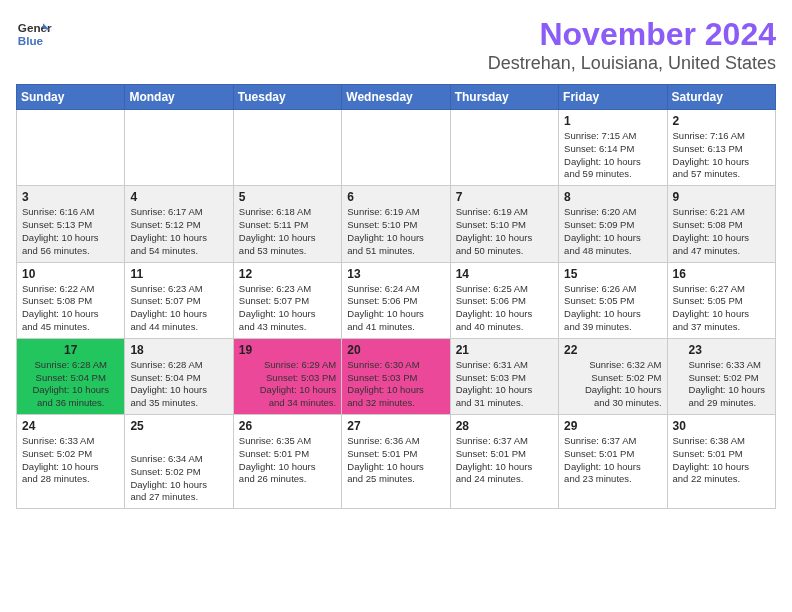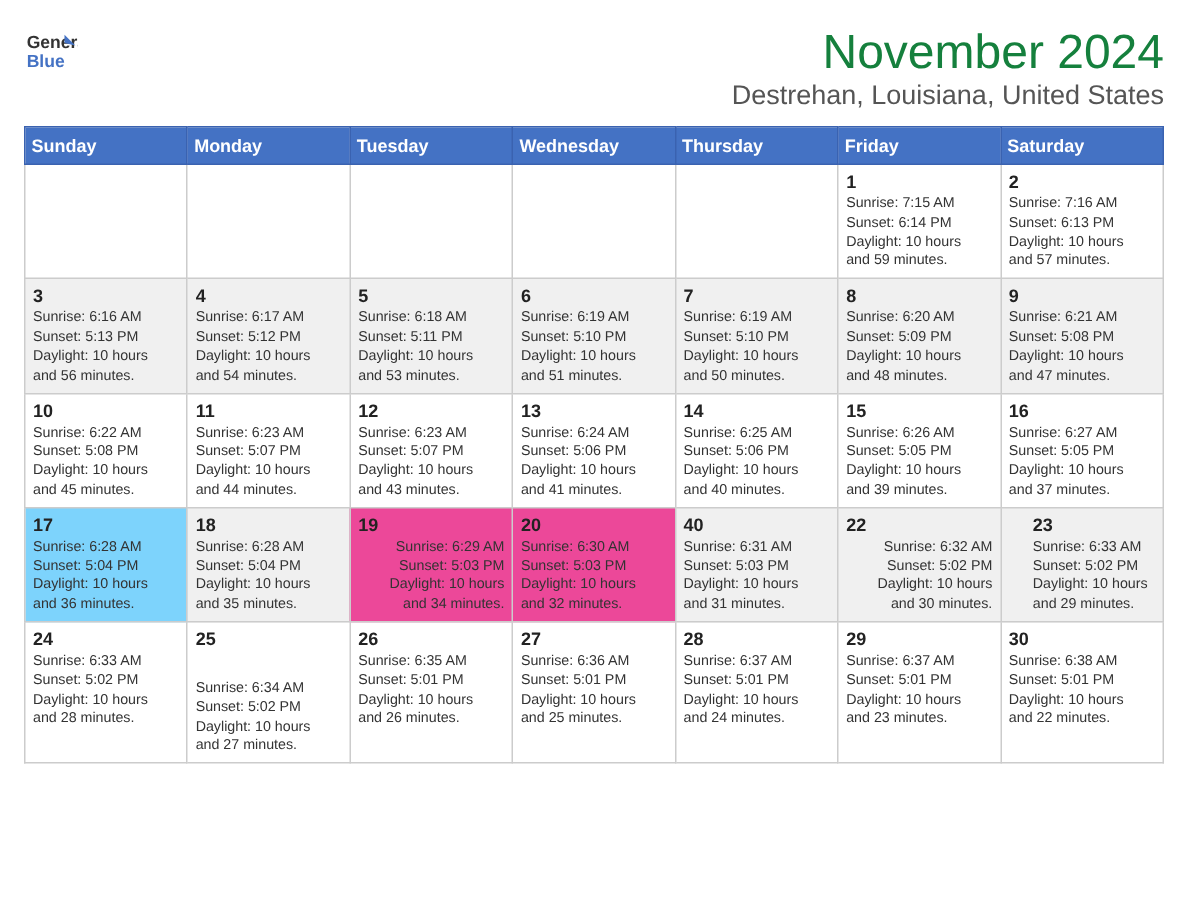--- a/index.html
+++ b/index.html
@@ -23,22 +23,22 @@
     }
     .logo-icon {
       width: 36px;
       height: 36px;
     }
     .title-block {
       text-align: right;
     }
     .month-title {
       font-size: 32px;
-      font-weight: normal;
-      color: #15803d;
+      font-weight: bold;
+      color: #8b5cf6;
     }
     .location {
       font-size: 18px;
       color: #555;
     }
     .calendar {
       width: 100%;
       border-collapse: collapse;
       border: 1px solid #ccc;
     }
@@ -233,21 +233,21 @@
         </td>
         <td>
           <span class="day-num">16</span>
           <div class="day-info" style="white-space: pre-line;">Sunrise: 6:27 AM
 Sunset: 5:05 PM
 Daylight: 10 hours
 and 37 minutes.</div>
         </td>
       </tr>
       <tr class="week-row" style="background: rgb(240, 240, 240);">
-        <td style="background: #7dd3fc;">
+        <td style="background: #22c55e; text-align: center;">
           <span class="day-num">17</span>
           <div class="day-info" style="white-space: pre-line;">Sunrise: 6:28 AM
 Sunset: 5:04 PM
 Daylight: 10 hours
 and 36 minutes.</div>
         </td>
         <td style="background: rgb(240, 240, 240);">
           <span class="day-num">18</span>
           <div class="day-info" style="white-space: pre-line;">Sunrise: 6:28 AM
 Sunset: 5:04 PM
@@ -262,21 +262,21 @@
 and 34 minutes.</div>
         </td>
         <td style="background: #ec4899;">
           <span class="day-num">20</span>
           <div class="day-info" style="white-space: pre-line;">Sunrise: 6:30 AM
 Sunset: 5:03 PM
 Daylight: 10 hours
 and 32 minutes.</div>
         </td>
         <td style="background: rgb(240, 240, 240);">
-          <span class="day-num">40</span>
+          <span class="day-num">21</span>
           <div class="day-info" style="white-space: pre-line;">Sunrise: 6:31 AM
 Sunset: 5:03 PM
 Daylight: 10 hours
 and 31 minutes.</div>
         </td>
         <td style="background: rgb(240, 240, 240);">
           <span class="day-num">22</span>
           <div class="day-info" style="white-space: pre-line; text-align: right;">Sunrise: 6:32 AM
 Sunset: 5:02 PM
 Daylight: 10 hours

